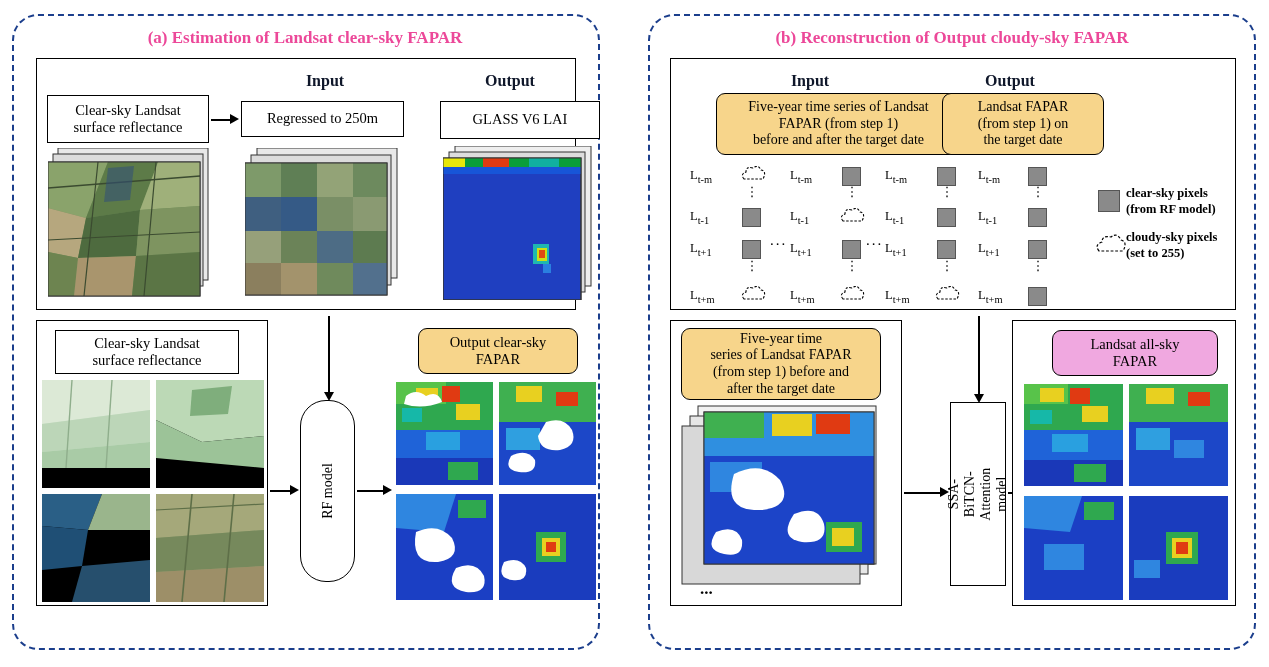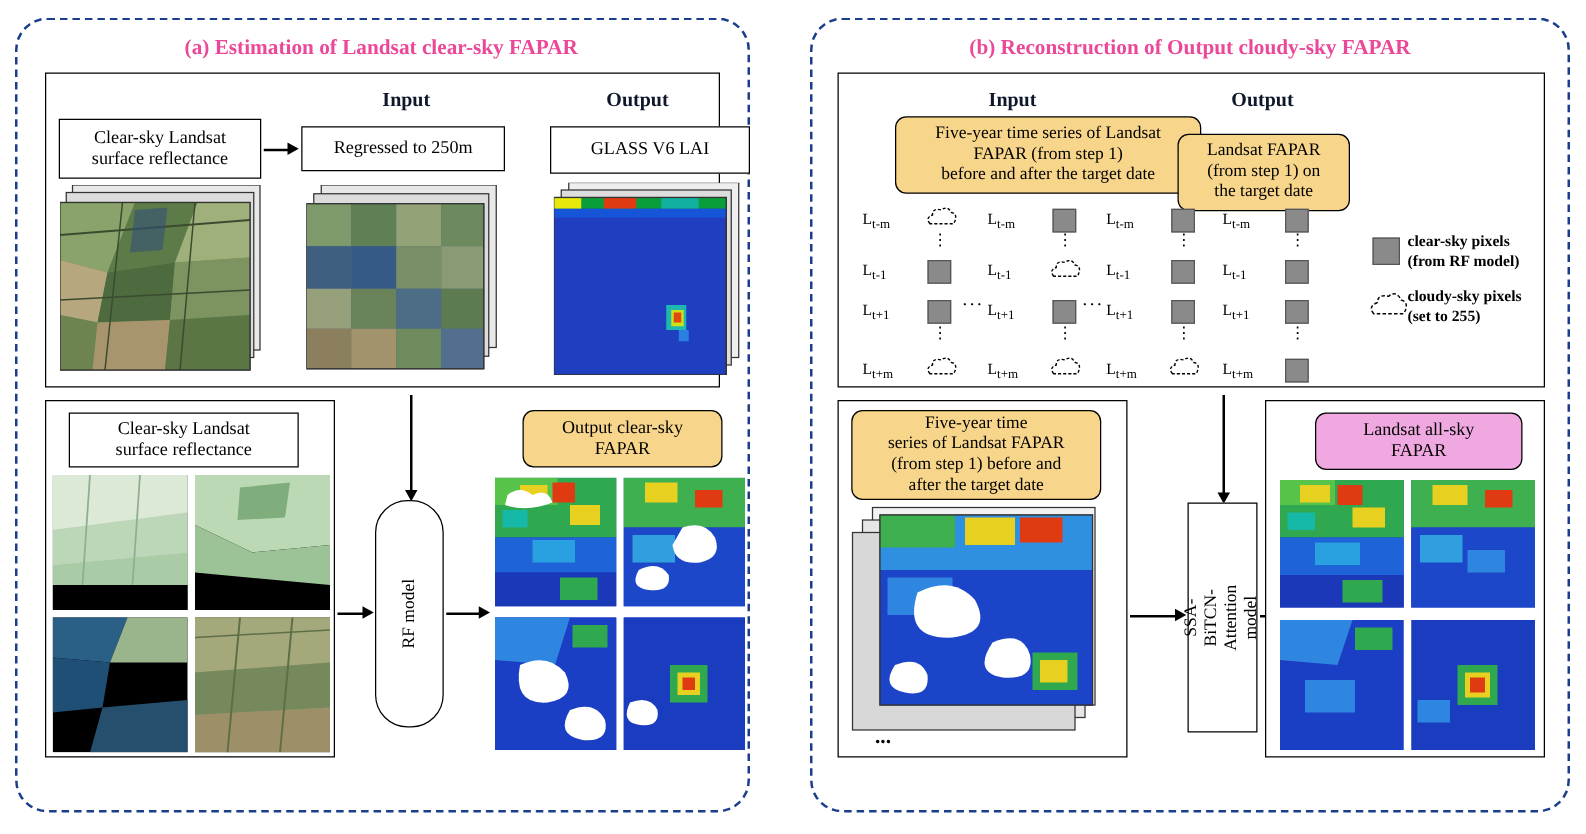--- a/index.html
+++ b/index.html
@@ -227,21 +227,21 @@
 <div class="panel-title" style="left:672px;top:28px;width:560px;">(b) Reconstruction of Output cloudy-sky FAPAR</div>
 
 <div class="box" style="left:670px;top:58px;width:566px;height:252px;"></div>
 
 <div class="hdr" style="left:740px;top:72px;width:140px;">Input</div>
 <div class="hdr" style="left:940px;top:72px;width:140px;">Output</div>
 
 <div class="label tan-box" style="left:687px;top:93px;width:245px;height:62px;white-space:pre-line;font-size:14px;margin-left:29px;">Five-year time series of Landsat
 FAPAR (from step 1)
 before and after the target date</div>
-<div class="label tan-box" style="left:942px;top:107px;width:138px;height:62px;white-space:pre-line;font-size:14px;">Landsat FAPAR
+<div class="label tan-box" style="left:942px;top:93px;width:162px;height:62px;white-space:pre-line;font-size:14px;">Landsat FAPAR
 (from step 1) on
 the target date</div>
 
 <div class="lterm" style="left:690px;top:168px;">L<sub>t-m</sub></div>
 <div class="cloudy" style="left:740px;top:166px;">
   <svg width="26" height="17" viewBox="0 0 26 17">
       <path d="M4,13 q-4,-5 2,-7 q0,-6 7,-4 q5,-4 8,2 q6,1 2,9 Z" fill="#fff" stroke="#000" stroke-width="1.1" stroke-dasharray="2.5,1.6"></path>
     </svg>
 </div>
 <div class="dots-v" style="left:744px;top:190px;width:16px;">⋮</div>

